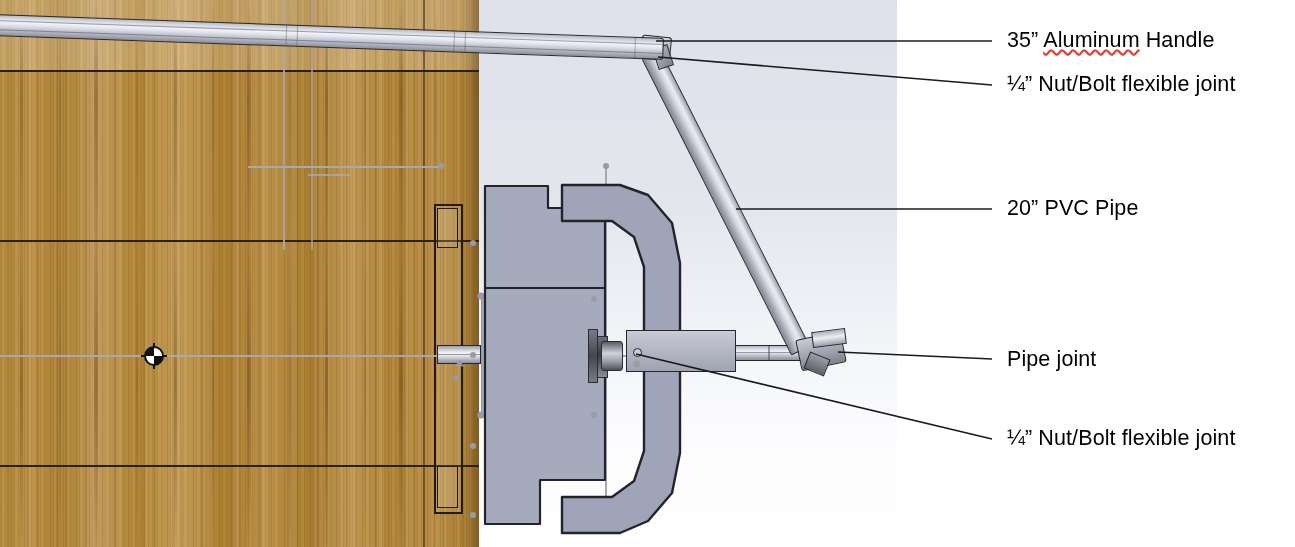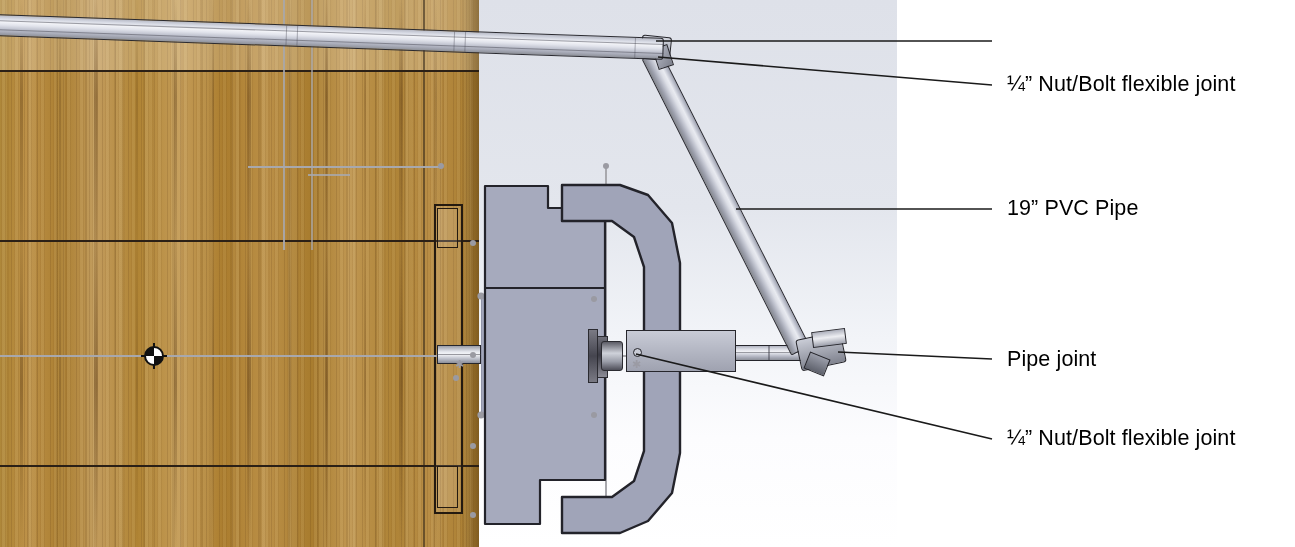--- a/index.html
+++ b/index.html
@@ -435,18 +435,19 @@
   <svg id="leaders">
     <g id="leader-group" stroke="#1a1a1a" stroke-width="1.6" fill="none">
         <line x1="992" y1="41" x2="656" y2="41"></line>
         <line x1="992" y1="85" x2="658" y2="57"></line>
         <line x1="992" y1="209" x2="736" y2="209"></line>
         <line x1="992" y1="359" x2="838" y2="352"></line>
         <line x1="992" y1="439" x2="636" y2="354"></line>
       </g>
   </svg>
 
+  <div class="label" id="lbl-0" style="left: 1007px; top: 28px;">35” <span class="misspell">Aluminum</span> Handle</div>
   <div class="label" id="lbl-1" style="left: 1007px; top: 72px;">¼” Nut/Bolt flexible joint</div>
-  <div class="label" id="lbl-2" style="left: 1007px; top: 196px;">19” PVC Pipe</div>
+  <div class="label" id="lbl-2" style="left: 1007px; top: 196px;">20” PVC Pipe</div>
   <div class="label" id="lbl-3" style="left: 1007px; top: 347px;">Pipe joint</div>
   <div class="label" id="lbl-4" style="left: 1007px; top: 426px;">¼” Nut/Bolt flexible joint</div>
 
 </div>
 
 </body></html>

